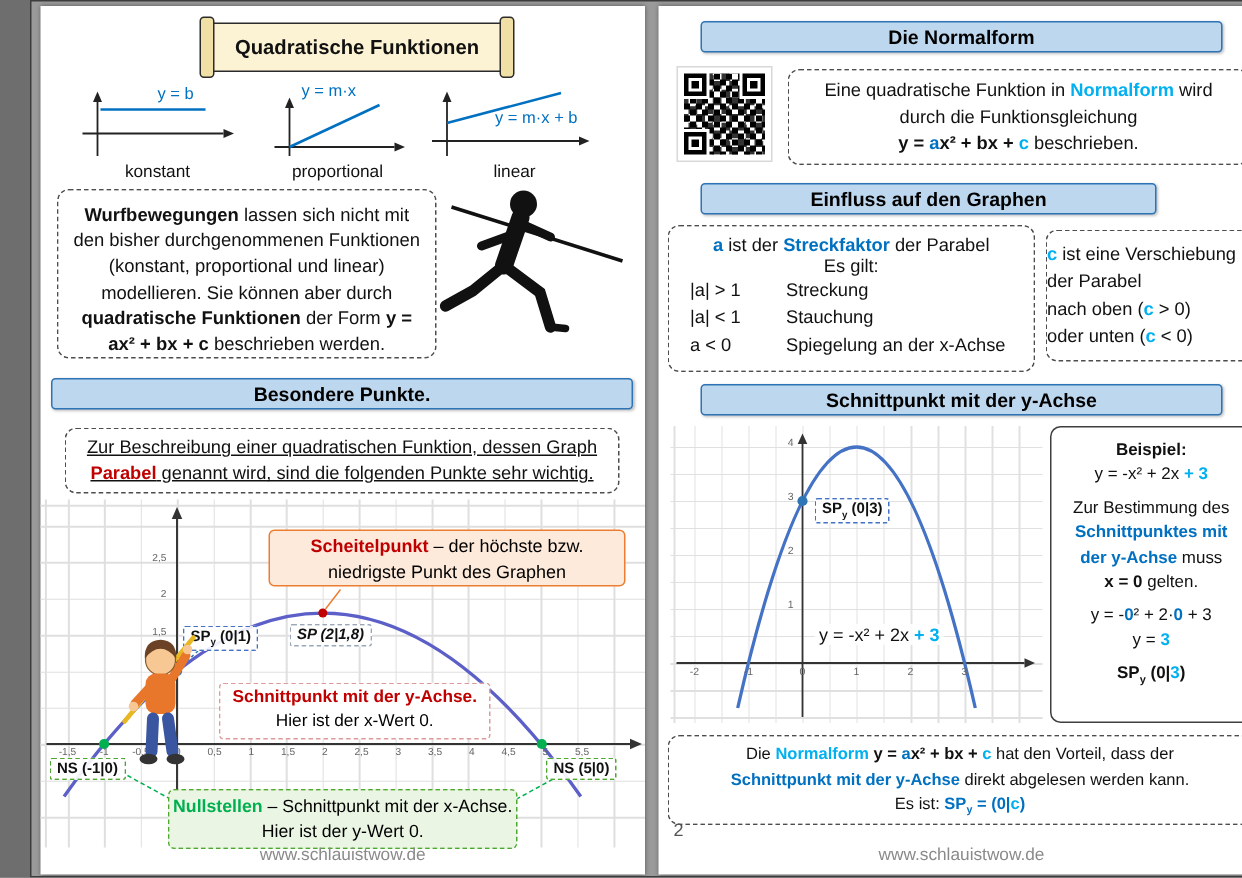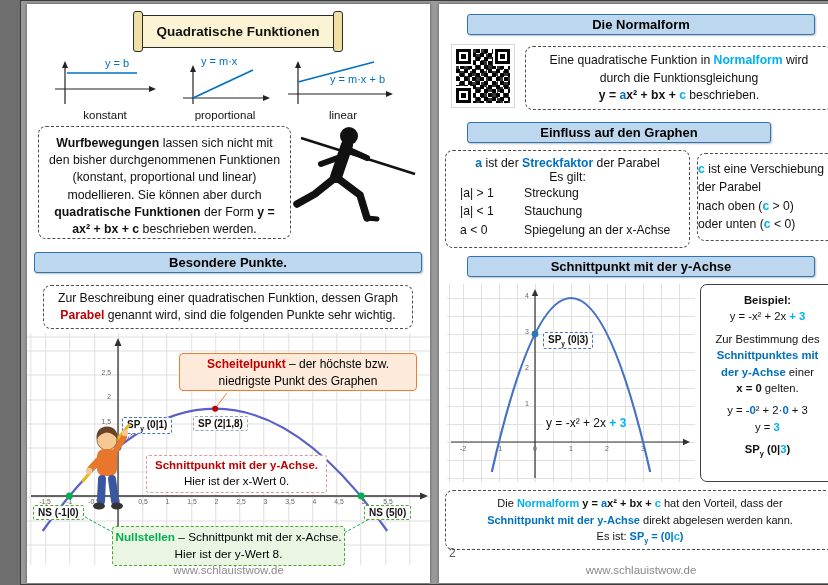--- a/index.html
+++ b/index.html
@@ -36,21 +36,21 @@
   .dashed-box { border:1.6px dashed #4d4d4d; border-radius:8px; background:#fff; }
 
   .intro-box { position:absolute; left:11px; top:122px; width:253px; height:113px; padding:8px 8px;
                font-size:12.3px; line-height:1.4; text-align:center; color:#111; }
   .thrower { position:absolute; left:266px; top:112px; }
 
   .hdr { position:absolute; background:#BDD7EE; border:1px solid #2E74B5; border-radius:3px; text-align:center;
          font-weight:bold; font-size:13px; color:#000; height:21px; line-height:19px; box-shadow:1px 1px 2px rgba(0,0,0,.25); }
 
   .desc-box { position:absolute; left:16px; top:281px; width:370px; height:44px; padding:4px 8px;
-              font-size:12.2px; line-height:1.4; text-align:center; color:#111; }
+              font-size:12.2px; line-height:1.4; text-align:center; color:#111;text-decoration:underline; }
 
   
   .graph-l { position:absolute; left:0; top:329px; width:403px; height:232px;
     background-image:
       repeating-linear-gradient(to right, #dfdfdf 0 1px, transparent 1px 24.25px),
       repeating-linear-gradient(to bottom, #dfdfdf 0 1px, transparent 1px 24.25px);
     background-position: 18.25px 0, 0 17.5px; }
   .graph-l svg.plot, .graph-r svg.plot { position:absolute; left:0; top:0; }
   .parabola { fill:none; stroke:#5B5FC7; stroke-width:2.2; }
   .parabola2 { fill:none; stroke:#4472C4; stroke-width:2.2; }
@@ -62,21 +62,21 @@
   .ticks-x-l { left:8px; top:165px; width:363px; }
   .ticks-y-l { left:58px; top:36px; width:26px; height:108px; }
   .ticks-x-r { left:6px; top:161px; width:200px; }
   .ticks-y-r { left:60px; top:8px; width:22px; height:120px; }
   .ticks-y-r span { height:12px; font-size:7px; }
   .ticks-x-r span { font-size:7px; }
 
   .lbl-scheitel { position:absolute; left:152px; top:20px; width:238px; height:38px; background:#FDEADA;
                   border:1px solid #ED7D31; border-radius:4px; font-size:12px; text-align:center; line-height:1.45; padding-top:2px; }
   .lbl-sp  { position:absolute; left:166px; top:83px; font-size:10px; font-weight:bold; color:#111;
-             border:1px dashed #9aa7b8; background:rgba(255,255,255,.88); padding:1px 4px; border-radius:2px; white-space:nowrap; }
+             border:1px dashed #9aa7b8; background:rgba(255,255,255,.88); padding:1px 4px; border-radius:2px; white-space:nowrap;font-style:italic; }
   .lbl-spy { position:absolute; left:95px; top:84px; font-size:10px; font-weight:bold; color:#111;
              border:1px dashed #4472C4; background:rgba(255,255,255,.9); padding:1px 4px; border-radius:2px; white-space:nowrap; }
   .lbl-yachse { position:absolute; left:119px; top:122px; width:181px; background:rgba(255,255,255,.97);
                 border:1px dashed #de9a9a; border-radius:3px; text-align:center; font-size:11.5px; line-height:1.35; padding:2px 0 3px; }
   .lbl-ns { position:absolute; top:172px; font-size:10px; font-weight:bold; color:#111;
             border:1px dashed #4ea72e; background:rgba(255,255,255,.92); padding:1px 4px; border-radius:2px; white-space:nowrap; }
   .lbl-null { position:absolute; left:85px; top:193px; width:233px; background:#EAF5E3; border:1px dashed #4ea72e;
               border-radius:4px; text-align:center; font-size:11.8px; line-height:1.4; padding:2px 0 3px; }
   .boy { position:absolute; left:50px; top:84px; }
 
@@ -256,21 +256,21 @@
 
       <div class="lbl-ns" style="left:6px;">
         <span>NS (-1|0)</span>
       </div>
       <div class="lbl-ns" style="left:337px;">
         <span>NS (5|0)</span>
       </div>
 
       <div class="lbl-null">
         <span class="b green">Nullstellen</span><span> – Schnittpunkt mit der x-Achse.</span><br>
-        <span>Hier ist der y-Wert 8.</span>
+        <span>Hier ist der y-Wert 0.</span>
       </div>
 
       <div class="boy">
         <svg width="62" height="98" viewBox="0 0 62 98">
           <line x1="6" y1="64" x2="52" y2="8" stroke="#E8B722" stroke-width="3" stroke-linecap="round"></line>
           <g>
             <path d="M36 38 L47 20" stroke="#E8762B" stroke-width="6" stroke-linecap="round" fill="none"></path>
             <circle cx="48" cy="16" r="3.2" fill="#F7C794"></circle>
             <path d="M24 40 L13 52" stroke="#E8762B" stroke-width="6" stroke-linecap="round" fill="none"></path>
             <circle cx="12" cy="54" r="3.2" fill="#F7C794"></circle>
@@ -378,21 +378,21 @@
 
     <div class="beispiel-box">
       <div class="b">Beispiel:</div>
       <div>
         <span>y = -x² + 2x </span><span class="b cyan">+ 3</span>
       </div>
       <div class="gap6"></div>
       <div>Zur Bestimmung des</div>
       <div class="b blue">Schnittpunktes mit</div>
       <div>
-        <span class="b blue">der y-Achse</span><span> einer</span>
+        <span class="b blue">der y-Achse</span><span> muss</span>
       </div>
       <div>
         <span class="b">x = 0</span><span> gelten.</span>
       </div>
       <div class="gap6"></div>
       <div>
         <span>y = -</span><span class="b blue">0</span><span>² + 2·</span><span class="b blue">0</span><span> + 3</span>
       </div>
       <div>
         <span>y = </span><span class="b cyan">3</span>

